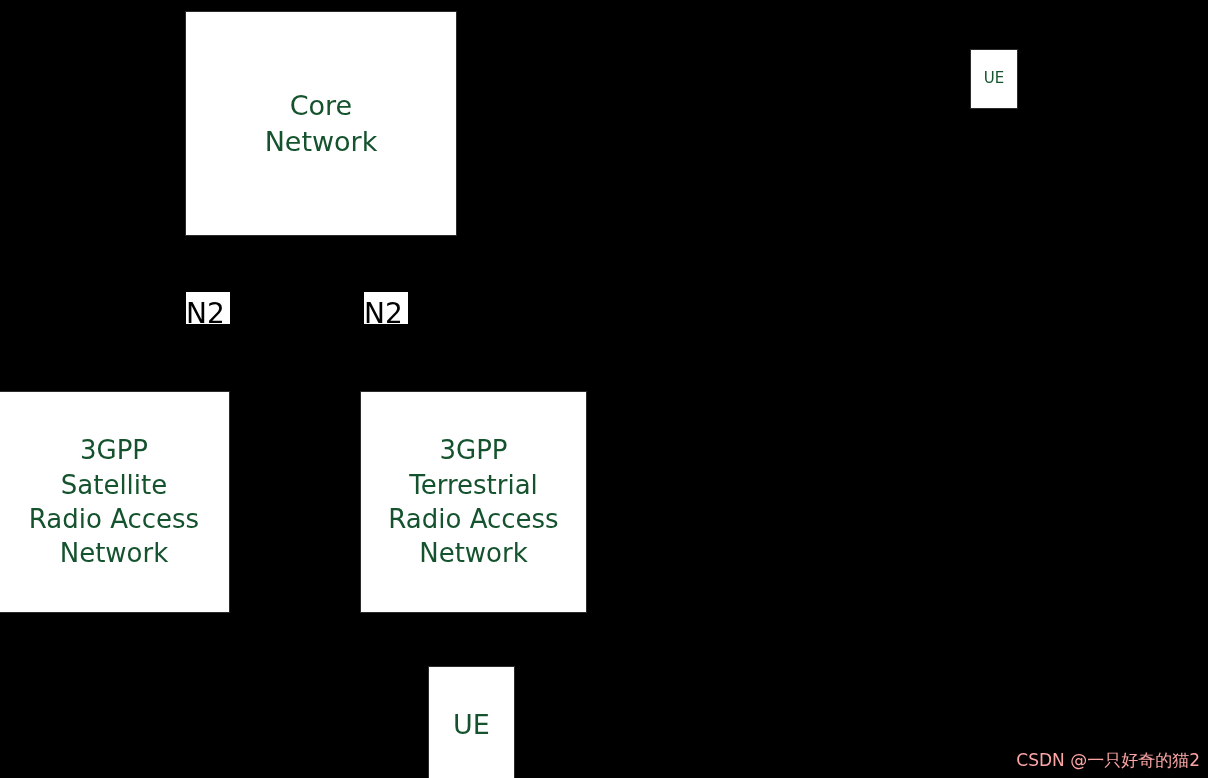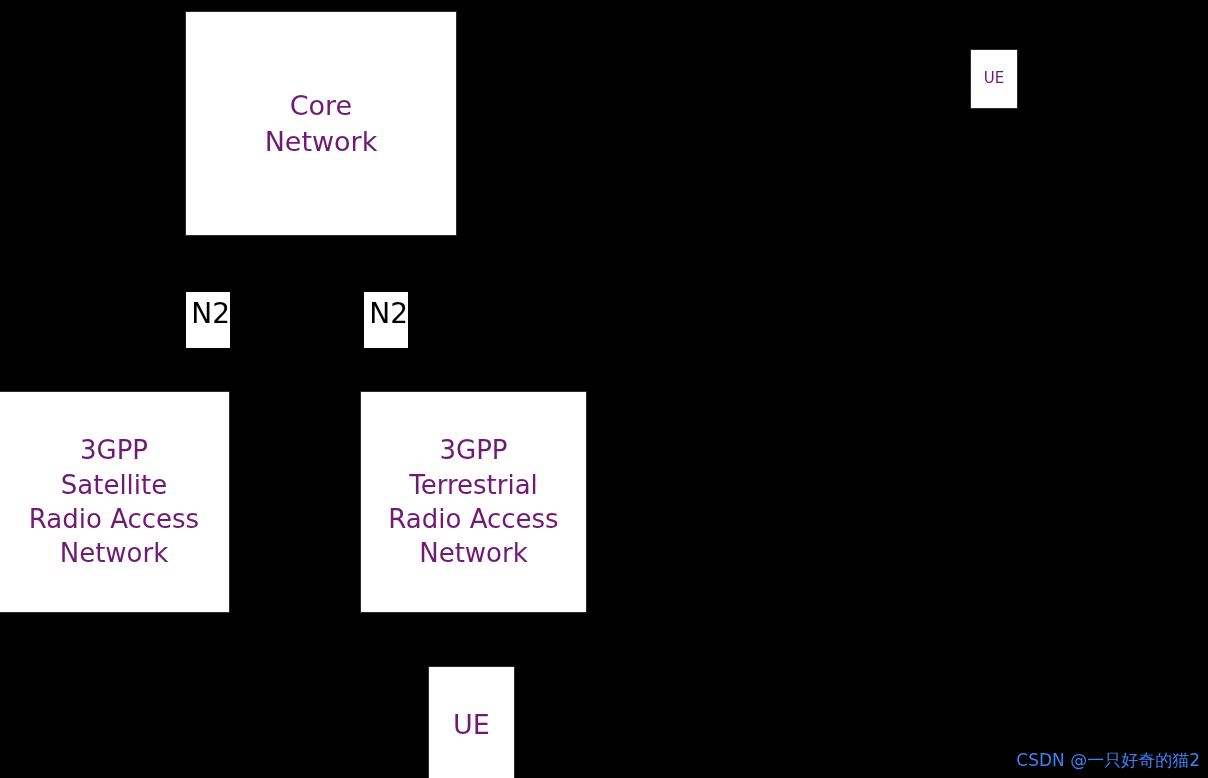--- a/index.html
+++ b/index.html
@@ -24,21 +24,21 @@
   
   .node {
     position: absolute;
     background: #ffffff;
     border: 1px solid #2b2b2b;
     box-sizing: border-box;
     display: flex;
     align-items: center;
     justify-content: center;
     text-align: center;
-    color: #701a75;
+    color: #14532d;
     line-height: 1.32;
     white-space: pre-line;
     font-family: "DejaVu Sans", sans-serif;
   }
 
   
   #node-core {
     left: 185px;
     top: 11px;
     width: 272px;
@@ -82,22 +82,22 @@
     font-size: 15px;
   }
 
   
   .edge-label {
     position: absolute;
     background: #ffffff;
     color: #000000;
     font-size: 28px;
     line-height: 44px;
-    height: 56px;
-    text-align: right;
+    height: 32px;
+    text-align: left;
     box-sizing: border-box;
     font-family: "DejaVu Sans", sans-serif;
     white-space: nowrap;
   }
   #edge-label-n2-satellite {
     left: 186px;
     top: 292px;
     width: 44px;
   }
   #edge-label-n2-terrestrial {
@@ -128,21 +128,21 @@
     top: 613px;
     width: 2px;
     height: 53px;
   }
 
   
   #watermark {
     position: absolute;
     right: 8px;
     bottom: 6px;
-    color: #3b82f6;
+    color: #fca5a5;
     font-size: 17px;
     font-family: "DejaVu Sans", sans-serif;
     white-space: nowrap;
   }
 </style>
 </head>
 <body>
 
 <div id="canvas">
 

